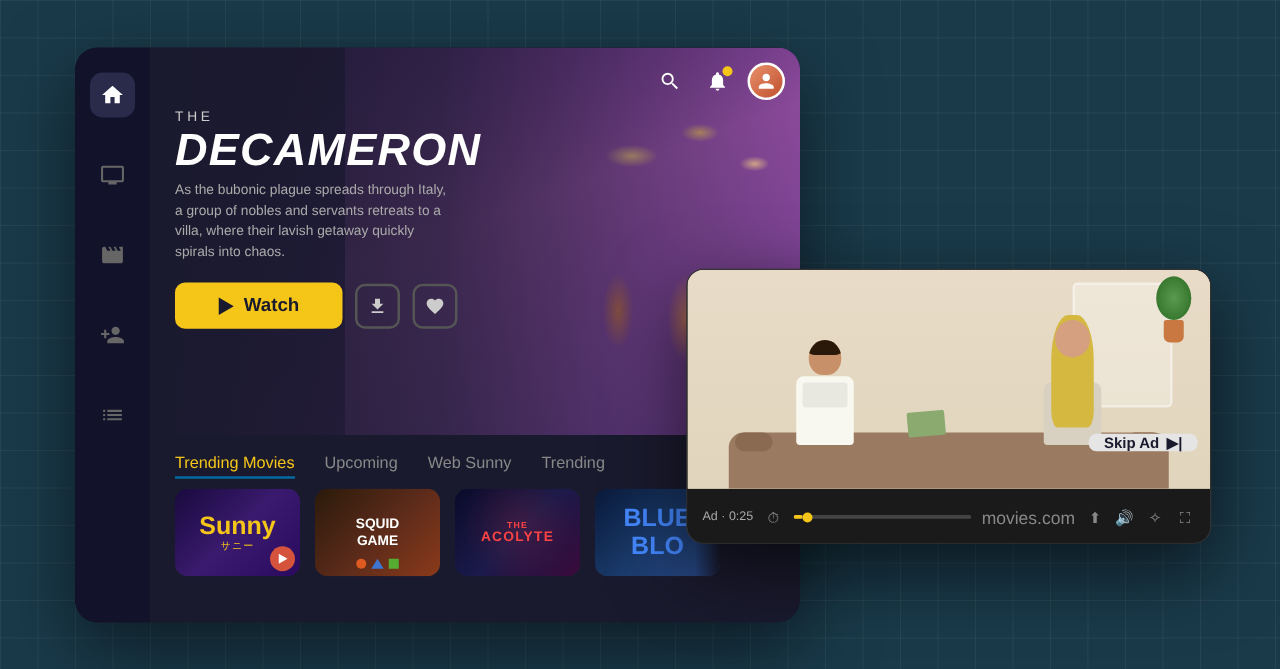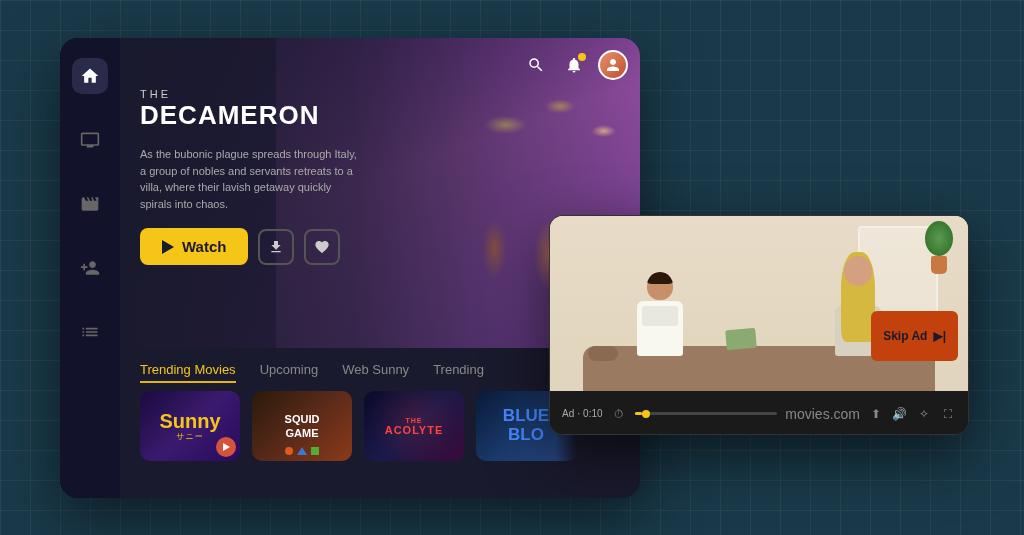--- a/index.html
+++ b/index.html
@@ -135,27 +135,28 @@
 
     .title-the {
       font-size: 11px;
       color: #ccc;
       letter-spacing: 3px;
       text-transform: uppercase;
       margin-bottom: 2px;
     }
 
     .title-main {
-      font-size: 26px;
+      font-size: 36px;
       font-weight: 900;
       color: #fff;
       line-height: 1;
       letter-spacing: 1px;
       text-transform: uppercase;
-      margin-bottom: 18px;
+      margin-bottom: 6px;
+      font-style: italic;
     }
 
     .hero-genre {
       font-size: 13px;
       color: #ccc;
       margin-bottom: 8px;
       font-weight: 500;
     }
 
     .hero-desc {
@@ -170,21 +171,21 @@
       display: flex;
       align-items: center;
       gap: 10px;
     }
 
     .btn-watch {
       background: #f5c518;
       color: #1a1a2e;
       border: none;
       border-radius: 8px;
-      padding: 10px 22px;
+      padding: 10px 35px;
       font-size: 15px;
       font-weight: 700;
       cursor: pointer;
       display: flex;
       align-items: center;
       gap: 8px;
     }
 
     .btn-watch .play-icon {
       width: 0;
@@ -228,21 +229,21 @@
 
     .tab-item {
       font-size: 13px;
       color: #888;
       cursor: pointer;
       padding-bottom: 4px;
     }
 
     .tab-item.active {
       color: #f5c518;
-      border-bottom: 2px solid #eab308;
+      border-bottom: 2px solid #0369a1;
     }
 
     .movies-grid {
       padding: 0 20px;
       display: flex;
       gap: 12px;
       overflow: hidden;
       text-decoration: underline;
     }
 
@@ -300,25 +301,25 @@
         linear-gradient(to bottom, #d4c8b0 60%, #c0b49a 100%),
         
         linear-gradient(to bottom, #e8dcc8 0%, #e8dcc8 60%);
       position: relative;
     }
 
     .skip-ad-btn {
       position: absolute;
       bottom: 30px;
       right: 10px;
-      background: #c2410c;
+      background: #e5e5e5;
       color: #1a1a2e;
       border: none;
       border-radius: 6px;
-      padding: 18px 12px;
+      padding: 0 12px;
       font-size: 12px;
       font-weight: 700;
       cursor: pointer;
       display: flex;
       align-items: center;
       gap: 6px;
       white-space: nowrap;
     }
 
     .ad-controls {
@@ -578,21 +579,21 @@
         <div style="position:absolute;inset:0;display:flex;flex-direction:column;align-items:center;justify-content:center;">
           <div style="font-size:7px;font-weight:700;color:#ff4444;letter-spacing:1px;">THE</div>
           <div class="acolyte-text">ACOLYTE</div>
         </div>
 
         <div style="position:absolute;inset:0;background:radial-gradient(circle at 50% 40%,rgba(255,50,50,0.15) 0%,transparent 70%);"></div>
       </div>
 
       <div class="movie-card movie-card-blue" style="position:relative;overflow:hidden;">
         <div style="position:absolute;inset:0;display:flex;flex-direction:column;align-items:center;justify-content:center;">
-          <div style="font-size:17px;font-weight:900;color:#4488ff;line-height:1.1;text-align:center;">BLUE<br>BLO</div>
+          <div style="font-size:20px;font-weight:900;color:#4488ff;line-height:1.1;text-align:center;">BLUE<br>BLO</div>
         </div>
         <div style="position:absolute;right:0;top:0;bottom:0;width:20px;background:linear-gradient(to left,#1a1a2e,transparent);"></div>
       </div>
     </div>
   </div>
 </div>
 
 <div class="ad-window">
   <div class="ad-video-area">
 
@@ -639,21 +640,21 @@
       <div style="position:absolute;bottom:42px;left:42%;width:30px;height:20px;background:#8aaa70;border-radius:2px;transform:rotate(-5deg);"></div>
     </div>
 
     <button class="skip-ad-btn">
       <span>Skip Ad</span>
       <span>▶|</span>
     </button>
   </div>
 
   <div class="ad-controls">
-    <span class="ad-tag">Ad · 0:10</span>
+    <span class="ad-tag">Ad · 0:25</span>
     <span class="ad-ctrl-icon">⏱</span>
 
     <div class="ad-progress-bar">
       <div class="ad-progress-fill"></div>
       <div class="ad-progress-dot"></div>
     </div>
 
     <span class="ad-domain">movies.com</span>
 
     <div class="ad-right-icons">

